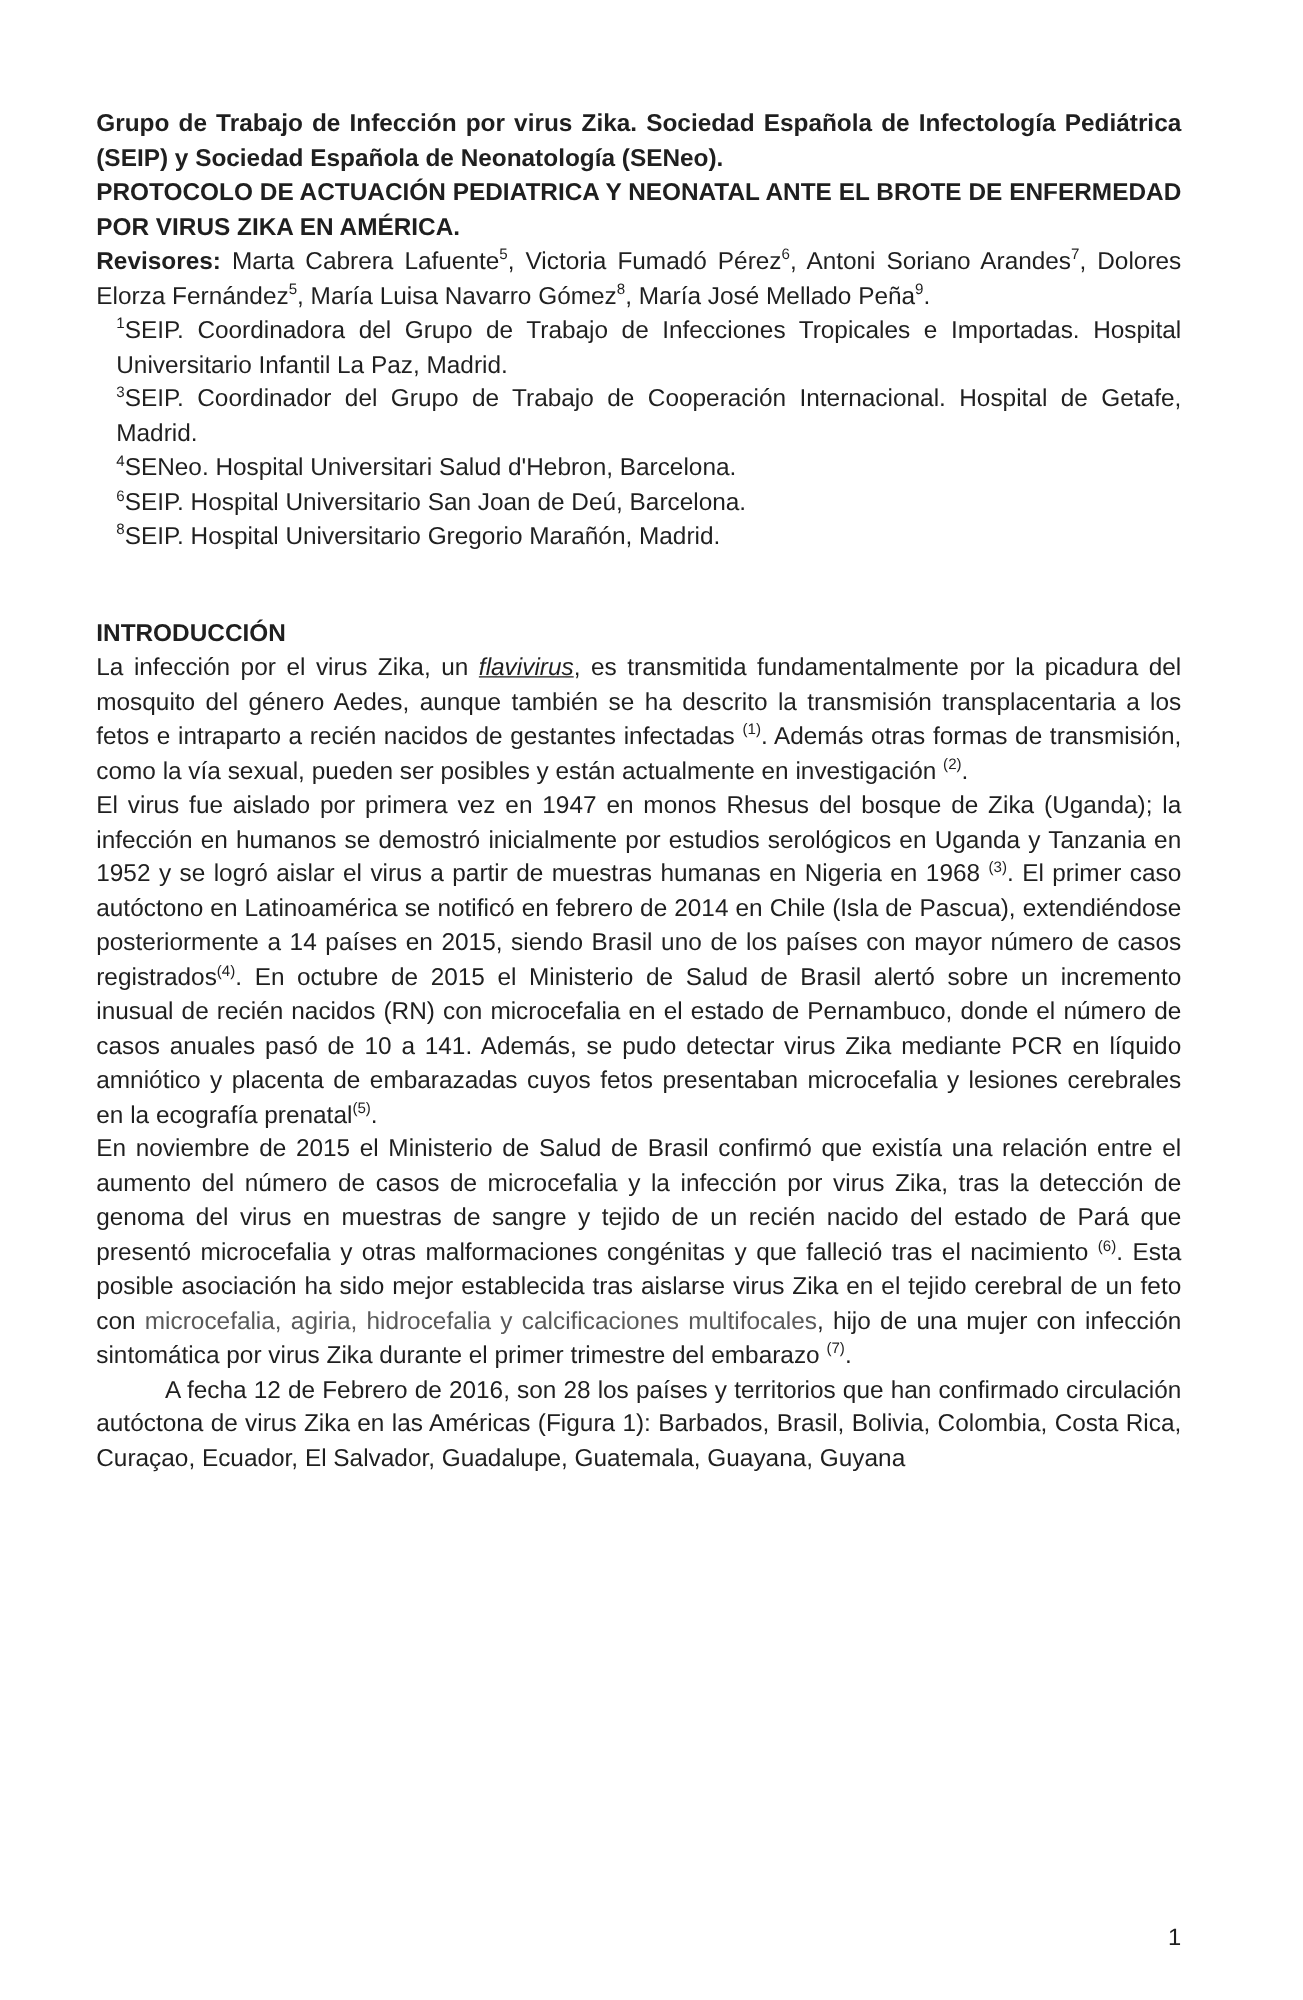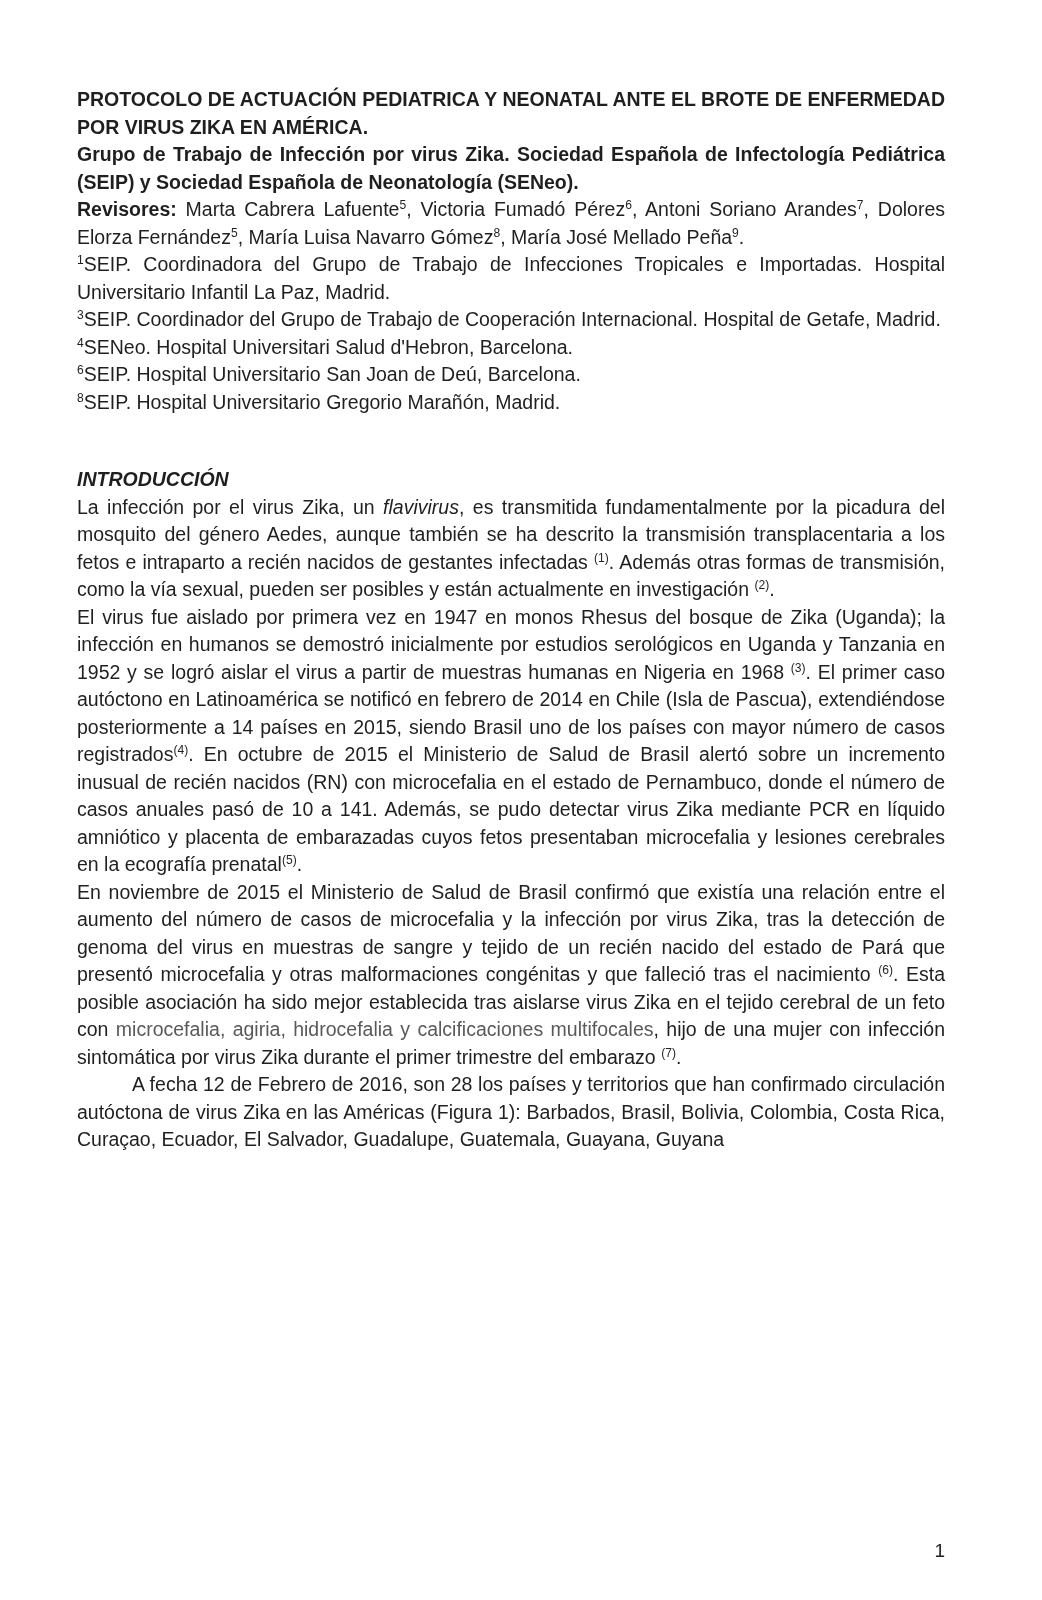--- a/index.html
+++ b/index.html
@@ -32,53 +32,53 @@
     margin: 0 0 27px 0;
   }
   .people-block {
     margin: 0 0 27px 0;
   }
   .affiliations {
     margin: 0 0 50px 0;
   }
   .affiliation-item {
     text-align: justify;
+    margin-left: 16px;
   }
   .intro-heading {
     font-weight: bold;
     margin: 0 0 45px 0;
-    font-style: italic;
   }
   .intro p { margin: 0; }
   .indent-first { text-indent: 55px; }
   sup.ref {
     font-size: 0.62em;
     line-height: 0;
     vertical-align: super;
   }
   .page-number {
     position: absolute;
     right: 97px;
     bottom: 38px;
     font-size: 19px;
     font-family: "Liberation Sans", sans-serif;
     color: #1f1f1f;
   }
   .run-bold { font-weight: bold; }
-  .run-italic { font-style: italic; }
+  .run-italic { font-style: italic; text-decoration: underline; }
 </style>
 </head>
 <body>
 
 <div class="page">
   <div class="content">
 
+    <p class="title-block">Grupo de Trabajo de Infección por virus Zika. Sociedad Española de Infectología Pediátrica (SEIP) y Sociedad Española de Neonatología (SENeo).</p>
+
     <p class="title-block">PROTOCOLO DE ACTUACIÓN PEDIATRICA Y NEONATAL ANTE EL BROTE DE ENFERMEDAD POR VIRUS ZIKA EN AMÉRICA.</p>
-
-    <p class="title-block">Grupo de Trabajo de Infección por virus Zika. Sociedad Española de Infectología Pediátrica (SEIP) y Sociedad Española de Neonatología (SENeo).</p>
 
 
     <p class="people-block"><span class="run-bold">Revisores: </span><span>Marta Cabrera Lafuente</span><sup class="ref">5</sup><span>, Victoria Fumadó Pérez</span><sup class="ref">6</sup><span>, Antoni Soriano Arandes</span><sup class="ref">7</sup><span>, Dolores Elorza Fernández</span><sup class="ref">5</sup><span>, María Luisa Navarro Gómez</span><sup class="ref">8</sup><span>, María José Mellado Peña</span><sup class="ref">9</sup><span>.</span></p>
 
     <div class="affiliations">
         <div class="affiliation-item"><sup class="ref">1</sup><span>SEIP. Coordinadora del Grupo de Trabajo de Infecciones Tropicales e Importadas. Hospital Universitario Infantil La Paz, Madrid.</span></div>
         <div class="affiliation-item"><sup class="ref">3</sup><span>SEIP. Coordinador del Grupo de Trabajo de Cooperación Internacional. Hospital de Getafe, Madrid.</span></div>
         <div class="affiliation-item"><sup class="ref">4</sup><span>SENeo. Hospital Universitari Salud d'Hebron, Barcelona.</span></div>
         <div class="affiliation-item"><sup class="ref">6</sup><span>SEIP. Hospital Universitario San Joan de Deú, Barcelona.</span></div>
         <div class="affiliation-item"><sup class="ref">8</sup><span>SEIP. Hospital Universitario Gregorio Marañón, Madrid.</span></div>

